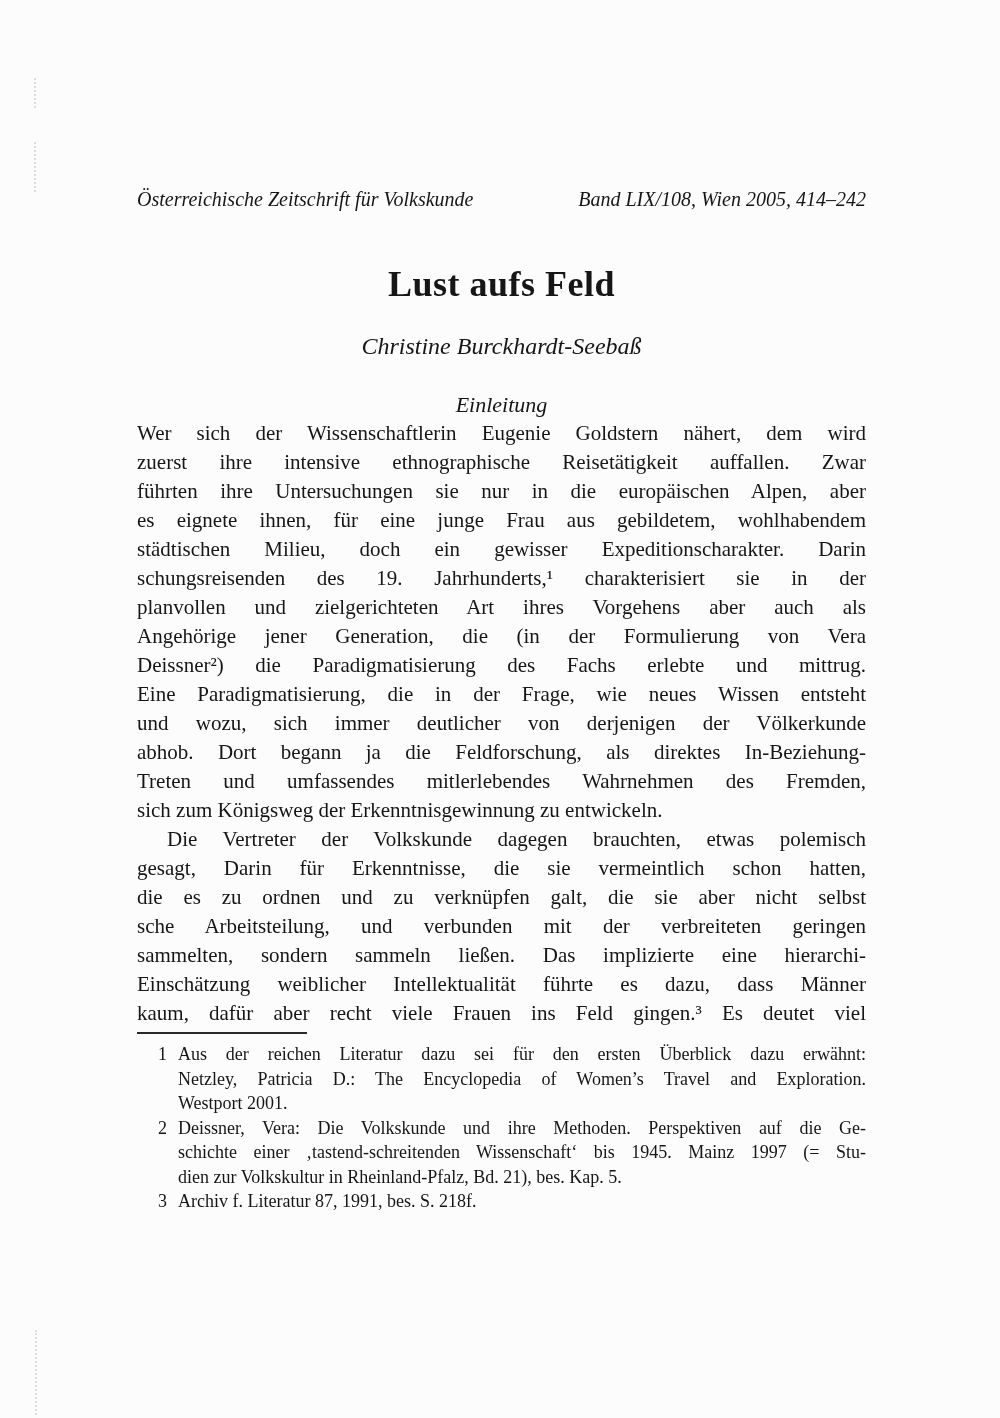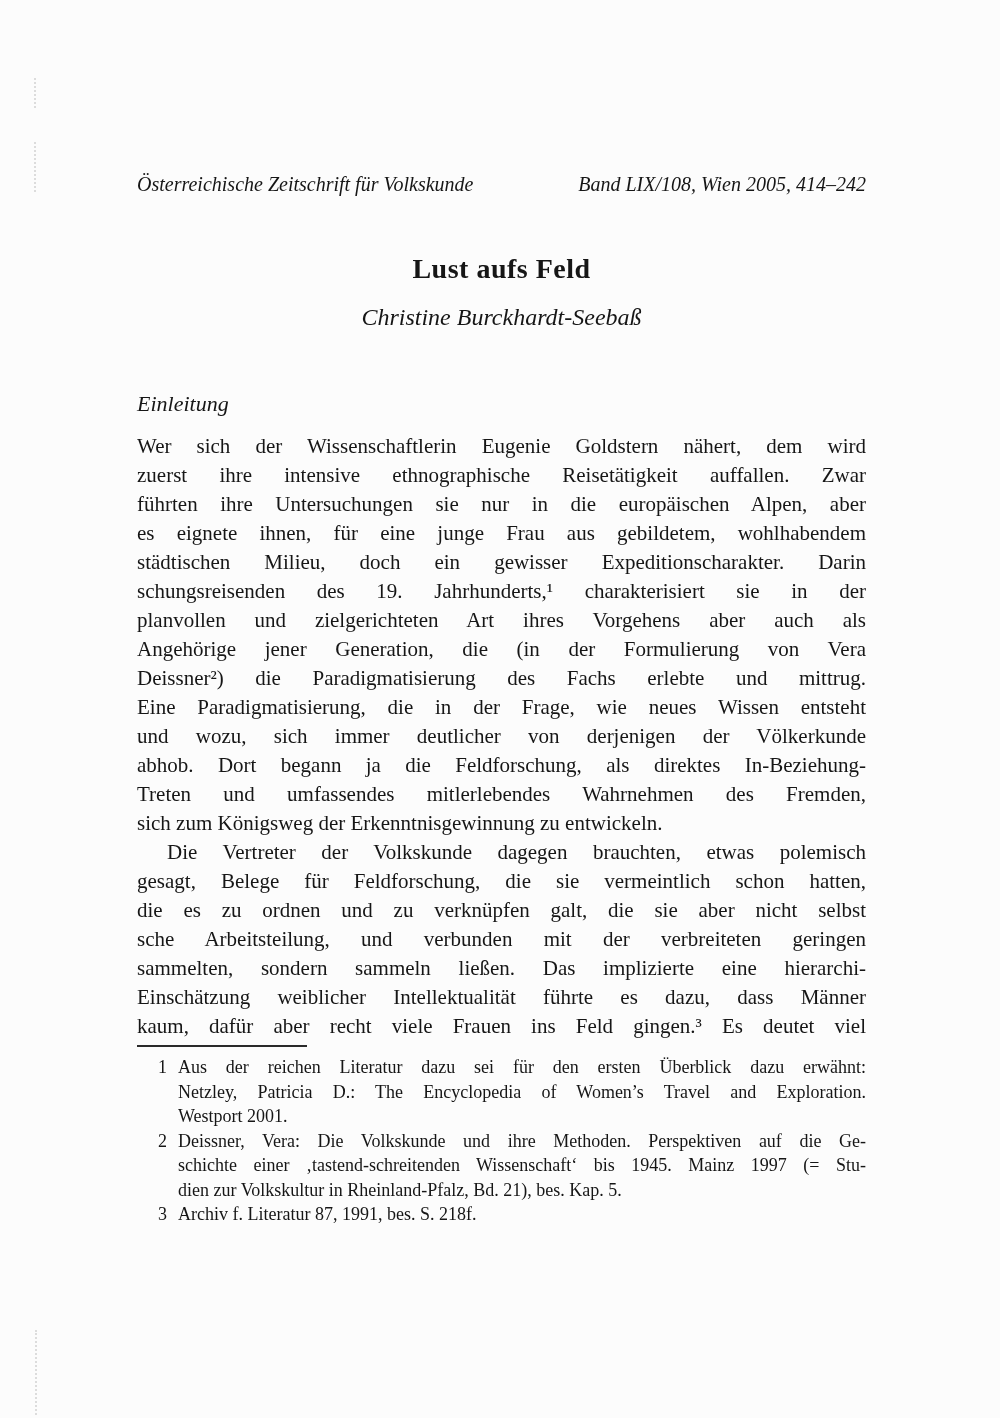--- a/index.html
+++ b/index.html
@@ -12,55 +12,56 @@
     width: 1000px;
     height: 1418px;
     background: #fcfcfc;
     font-family: "Liberation Serif", "DejaVu Serif", serif;
     color: #161616;
     overflow: hidden;
   }
   .content {
     position: absolute;
     left: 137px;
-    top: 0;
+    top: 15px;
     width: 729px;
   }
   .header-row {
     margin-top: 172px;
     display: flex;
     justify-content: space-between;
     font-style: italic;
     font-size: 20px;
     line-height: 24px;
     white-space: nowrap;
   }
   .title {
     margin-top: 56px;
     text-align: center;
     font-weight: bold;
-    font-size: 28px;
+    font-size: 36px;
     line-height: 34px;
     letter-spacing: 0.5px;
   }
   .author {
-    margin-top: 16px;
+    margin-top: 30px;
     text-align: center;
     font-style: italic;
     font-size: 24px;
     line-height: 30px;
   }
   .section-heading {
-    margin-top: 58px;
+    margin-top: 30px;
     font-style: italic;
     font-size: 22px;
     line-height: 28px;
+    text-align: center;
   }
   .bodytext {
-    margin-top: 14px;
+    margin-top: 0;
     font-size: 21px;
     line-height: 29px;
   }
   .jline {
     text-align: justify;
     text-align-last: justify;
   }
   .jline.last {
     text-align-last: left;
   }
@@ -131,21 +132,21 @@
           <div class="jline">Angehörige jener Generation, die (in der Formulierung von Vera</div>
           <div class="jline">Deissner²) die Paradigmatisierung des Fachs erlebte und mittrug.</div>
           <div class="jline">Eine Paradigmatisierung, die in der Frage, wie neues Wissen entsteht</div>
           <div class="jline">und wozu, sich immer deutlicher von derjenigen der Völkerkunde</div>
           <div class="jline">abhob. Dort begann ja die Feldforschung, als direktes In-Beziehung-</div>
           <div class="jline">Treten und umfassendes mitlerlebendes Wahrnehmen des Fremden,</div>
           <div class="jline last">sich zum Königsweg der Erkenntnisgewinnung zu entwickeln.</div>
         </div>
       <div class="para">
           <div class="jline indent">Die Vertreter der Volkskunde dagegen brauchten, etwas polemisch</div>
-          <div class="jline">gesagt, Belege für Feldforschung, die sie vermeintlich schon hatten,</div>
+          <div class="jline">gesagt, Darin für Erkenntnisse, die sie vermeintlich schon hatten,</div>
           <div class="jline">die es zu ordnen und zu verknüpfen galt, die sie aber nicht selbst</div>
           <div class="jline">sche Arbeitsteilung, und verbunden mit der verbreiteten geringen</div>
           <div class="jline">sammelten, sondern sammeln ließen. Das implizierte eine hierarchi-</div>
           <div class="jline">Einschätzung weiblicher Intellektualität führte es dazu, dass Männer</div>
           <div class="jline">kaum, dafür aber recht viele Frauen ins Feld gingen.³ Es deutet viel</div>
         </div>
     </div>
 
     <div class="fn-rule"></div>
 

